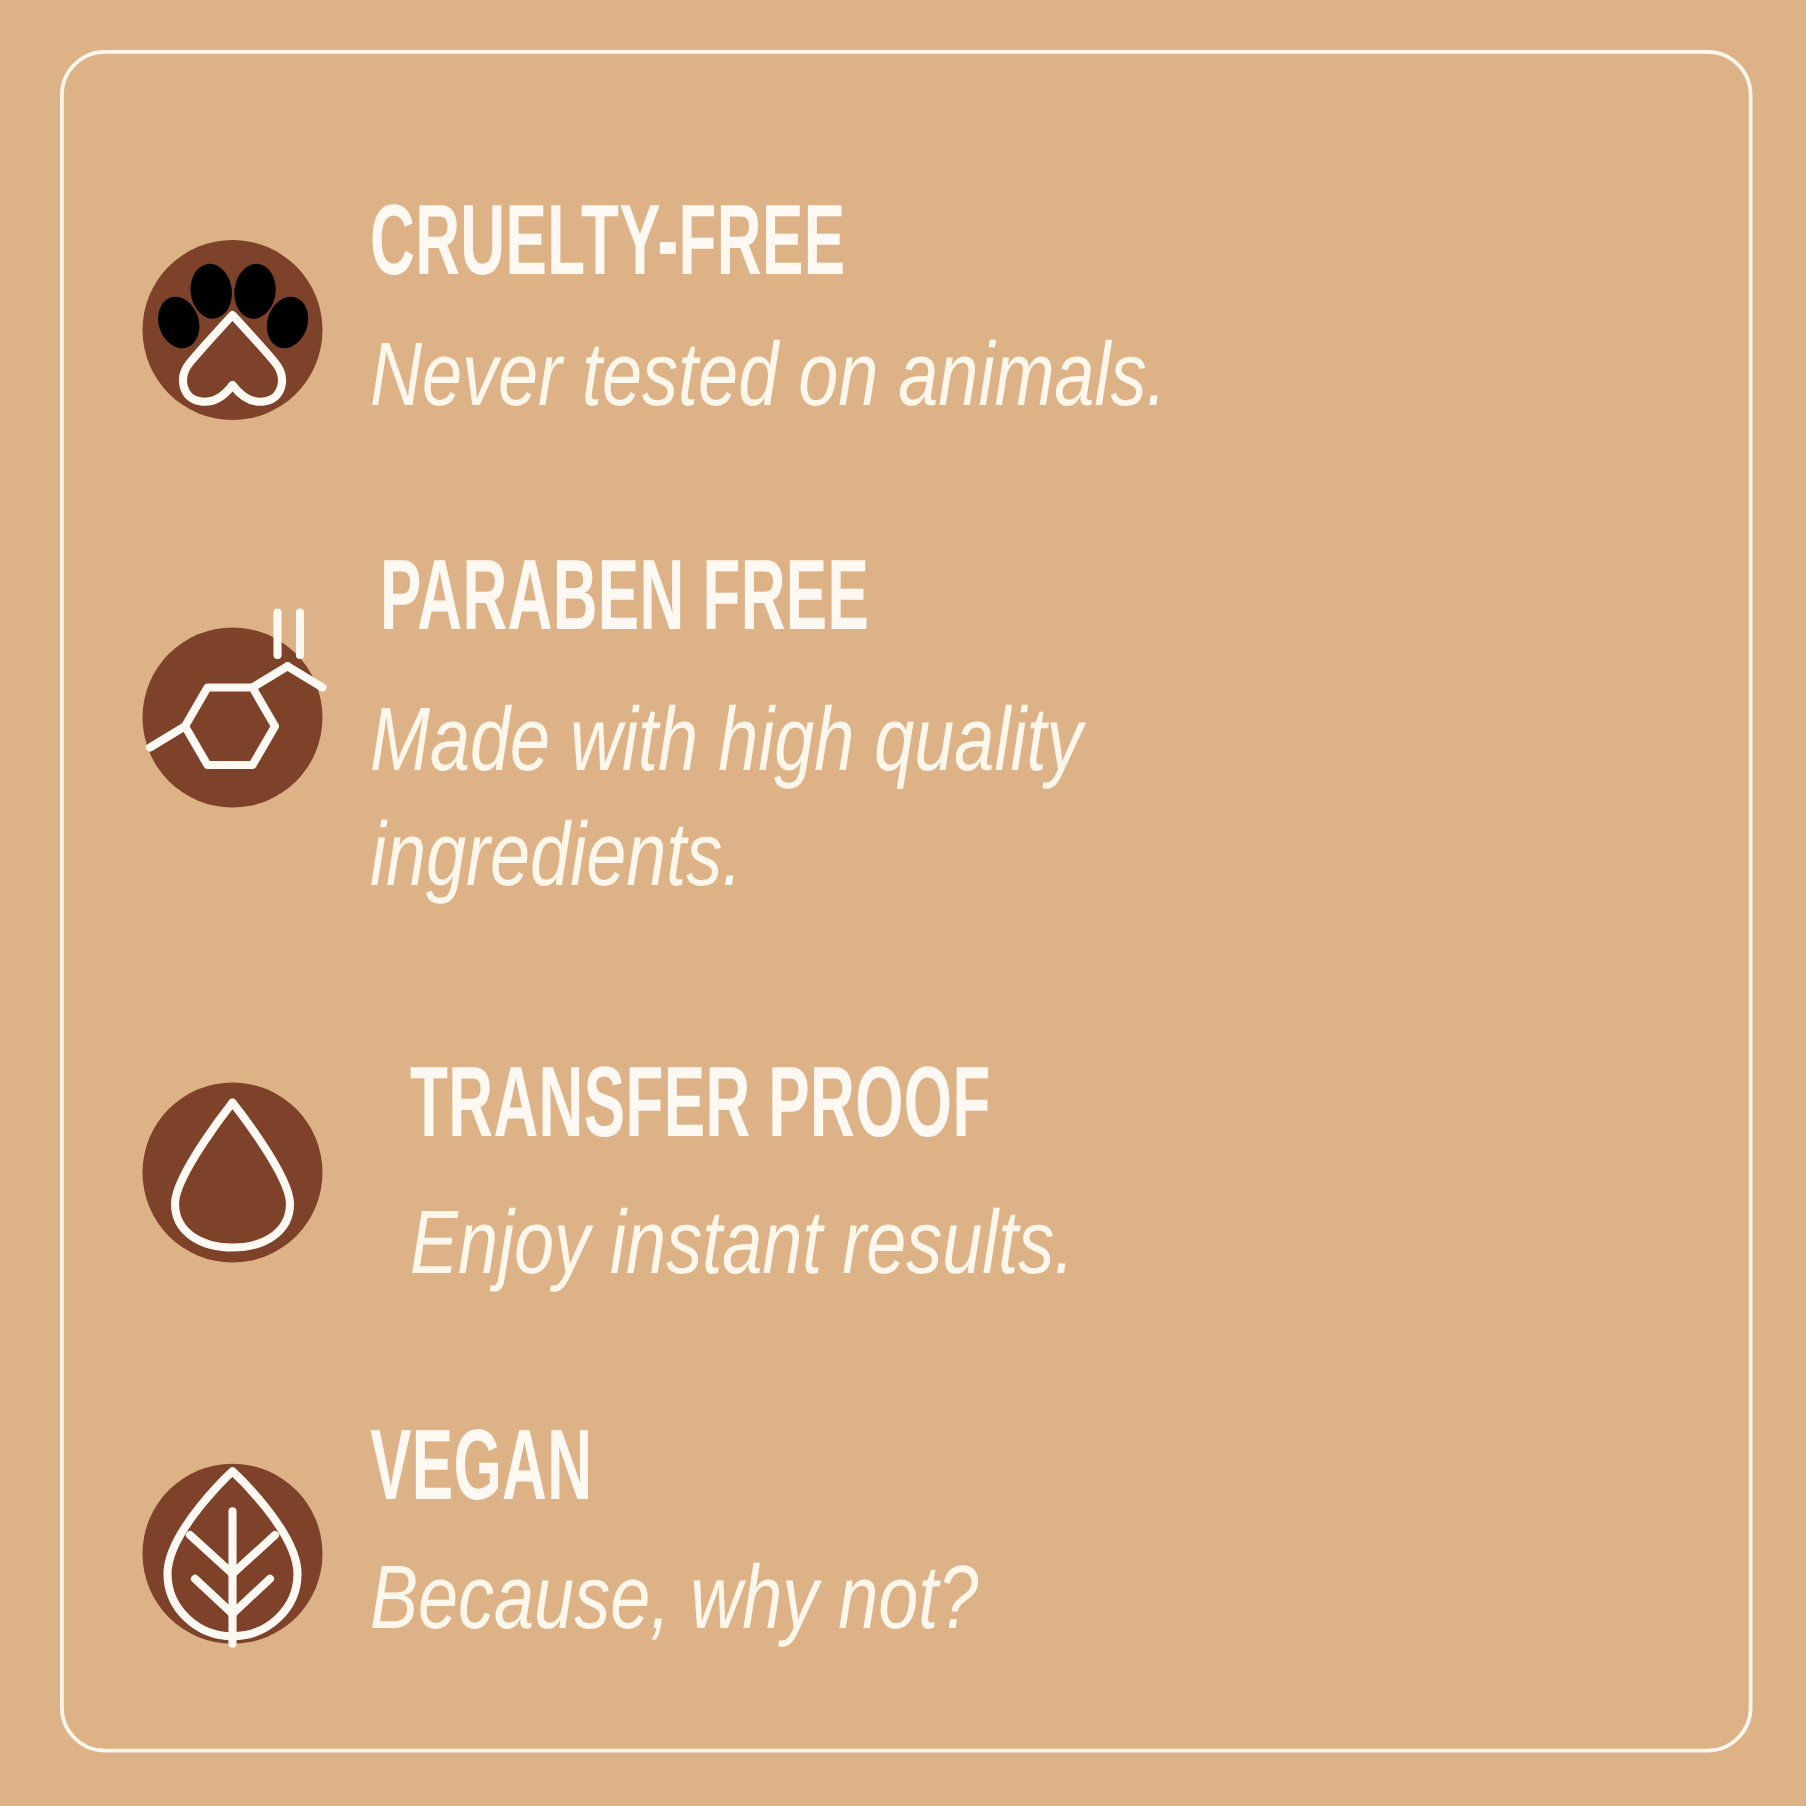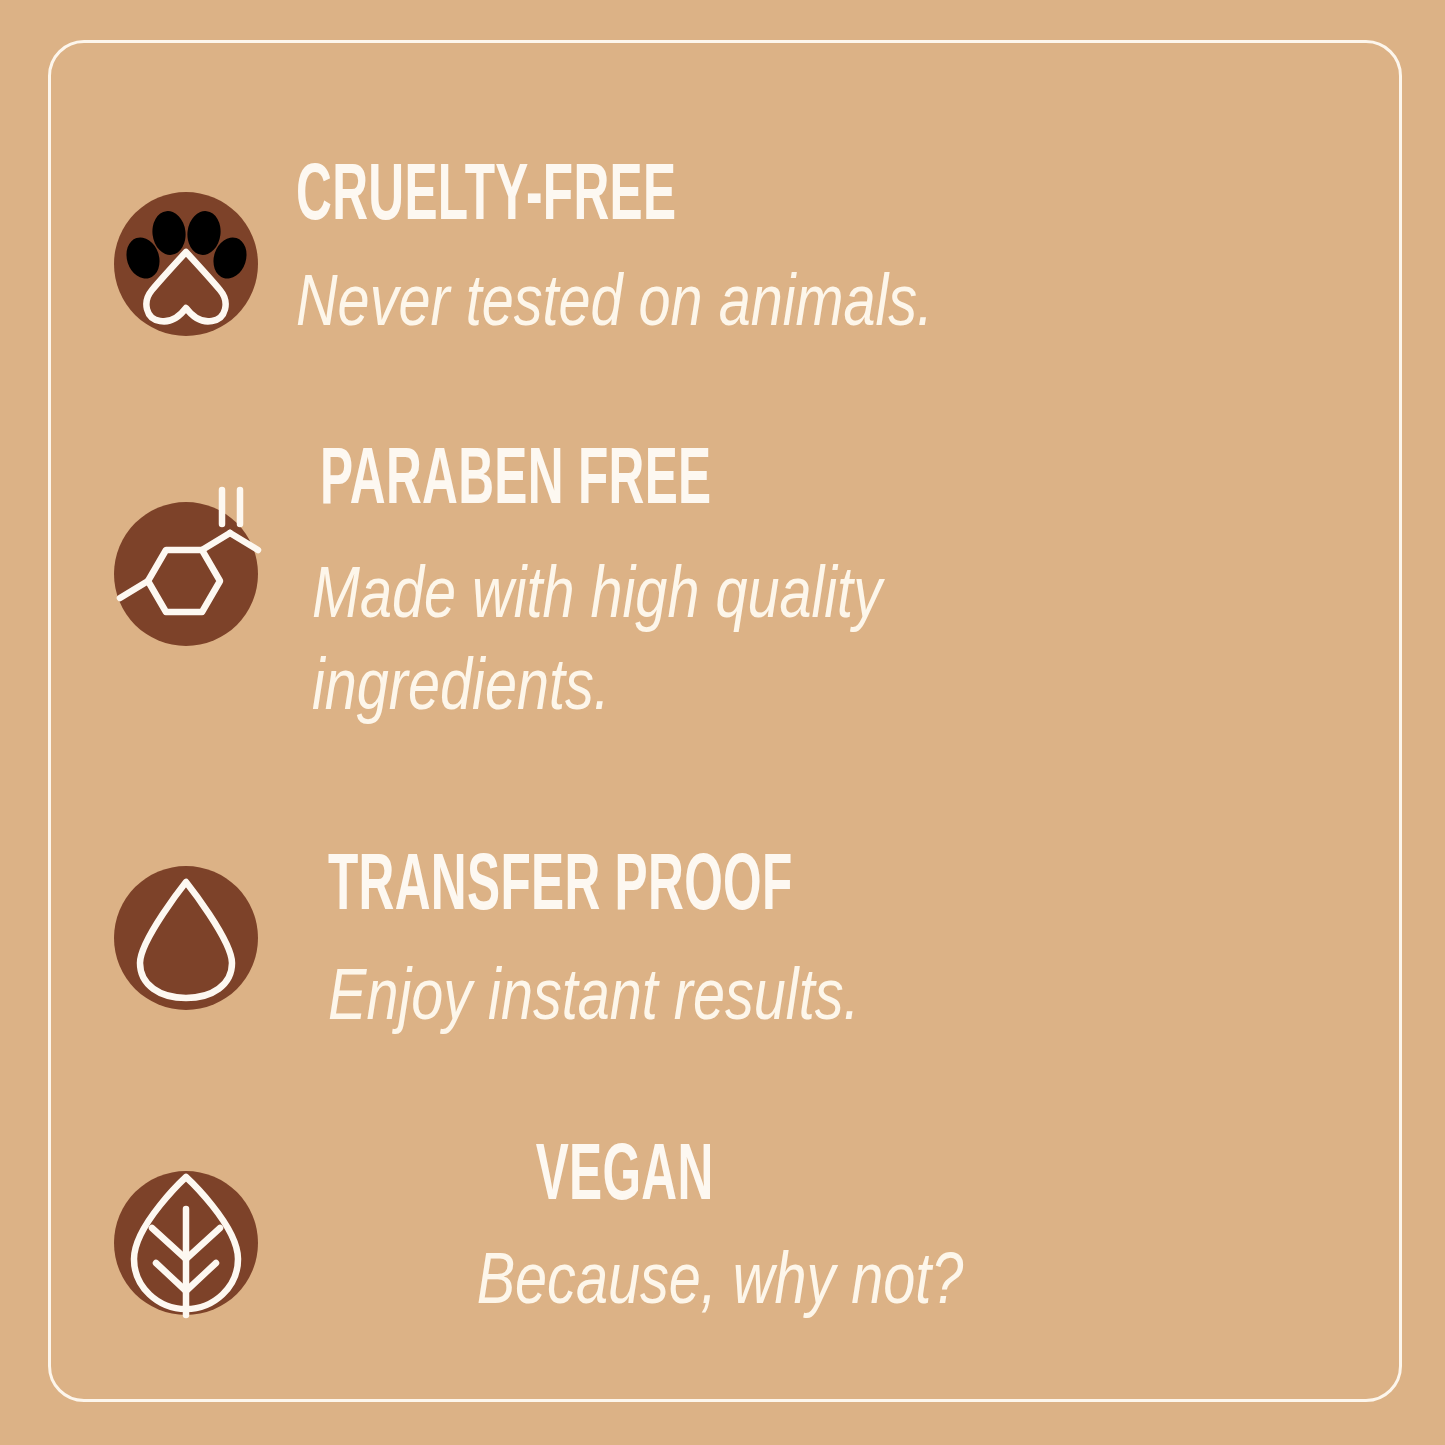--- a/index.html
+++ b/index.html
@@ -77,23 +77,23 @@
     stroke-linecap:round;
     stroke-linejoin:round;
   }
 
   .copy {
     position:absolute;
     left:296px;
     width:1060px;
   }
   .feature[data-row="0"] .copy { top:0px; }
-  .feature[data-row="1"] .copy { top:14px;margin-left:16px; }
+  .feature[data-row="1"] .copy { top:14px; }
   .feature[data-row="2"] .copy { top:0px;margin-left:32px; }
-  .feature[data-row="3"] .copy { top:0px;text-align:center; }
+  .feature[data-row="3"] .copy { top:0px; }
 
   .title {
     color:#fdf8f1;
     font-family:"Liberation Sans Narrow","Liberation Sans", sans-serif;
     font-weight:700;
     font-size:80px;
     line-height:84px;
     letter-spacing:0.5px;
     transform:scaleX(0.62);
     transform-origin:left center;

